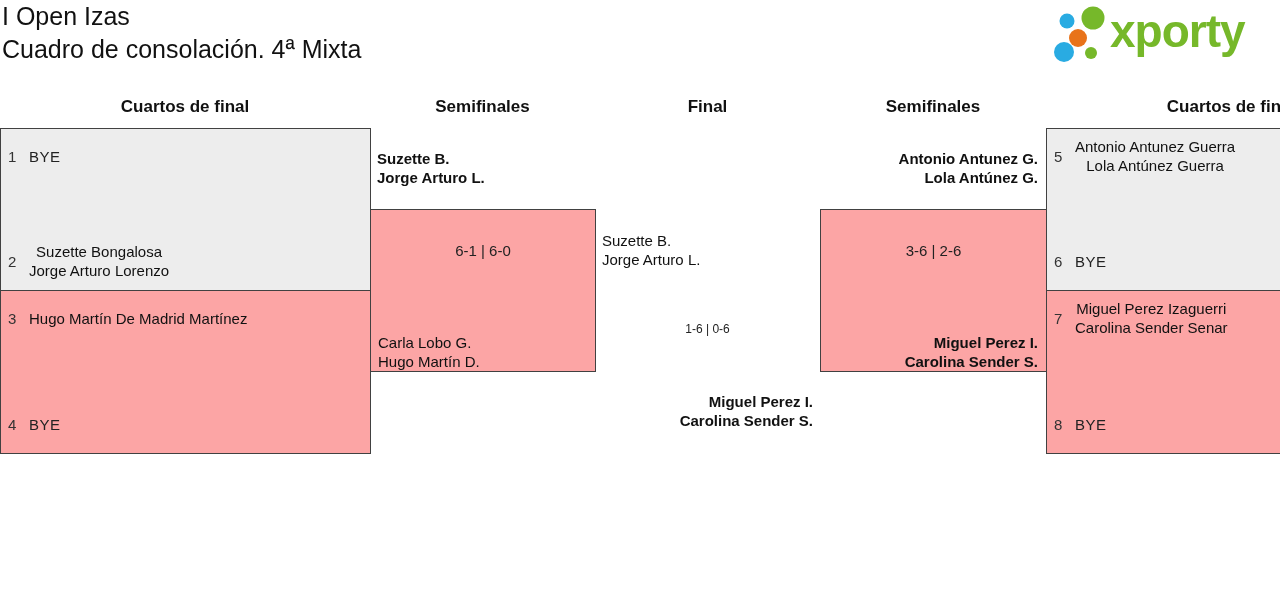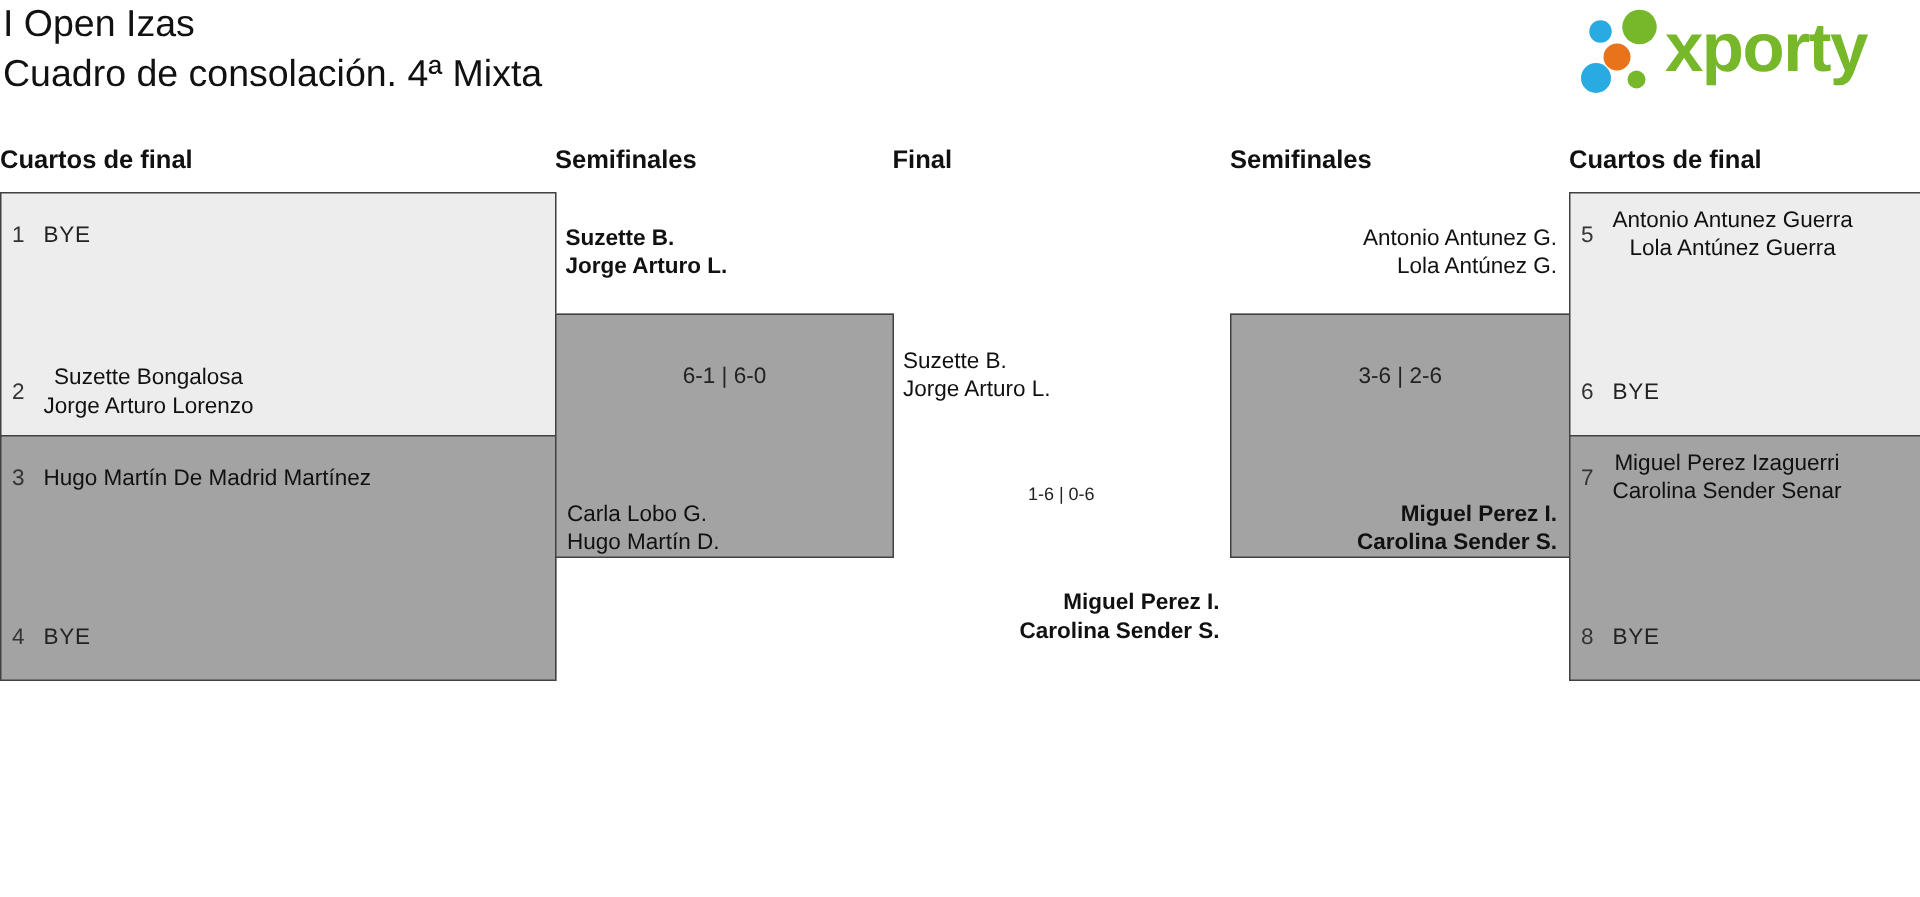--- a/index.html
+++ b/index.html
@@ -16,28 +16,28 @@
   .title{position:absolute;left:2px;top:0;font-size:25px;font-weight:400;line-height:33px;color:#111;}
   
   .logo{position:absolute;left:1048px;top:5px;width:232px;height:66px;}
   .logo svg{position:absolute;left:0;top:0;}
   .logo-text{
     position:absolute;left:62px;top:-7px;
     font-size:46px;font-weight:700;letter-spacing:-1px;
     color:#76b82a;line-height:66px;
   }
   
-  .round-header{position:absolute;top:97px;font-size:17px;font-weight:700;text-align:left;color:#111;white-space:nowrap;}
+  .round-header{position:absolute;top:97px;font-size:17px;font-weight:700;text-align:center;color:#111;white-space:nowrap;}
   .rh-0{left:0;width:370px;}
   .rh-1{left:370px;width:225px;}
   .rh-2{left:595px;width:225px;}
   .rh-3{left:820px;width:226px;}
   .rh-4{left:1046px;width:370px;}
   
-  .mbox{position:absolute;box-sizing:border-box;border:1px solid #414141;background:#a3a3a3;}
+  .mbox{position:absolute;box-sizing:border-box;border:1px solid #414141;background:#fca5a5;}
   .mbox.gray{background:#ededed;}
   .qf1{left:0;top:128px;width:371px;height:163px;}
   .qf2{left:0;top:290px;width:371px;height:164px;}
   .qf3{left:1046px;top:128px;width:370px;height:163px;}
   .qf4{left:1046px;top:290px;width:370px;height:164px;}
   .sf1{left:370px;top:209px;width:226px;height:163px;}
   .sf2{left:820px;top:209px;width:227px;height:163px;}
   
   .slot{position:absolute;left:0;right:0;display:flex;align-items:center;padding-left:7px;}
   .slot.top{top:0;height:54px;}
@@ -50,21 +50,21 @@
   
   .score{position:absolute;top:0;left:0;right:0;height:81px;display:flex;align-items:center;justify-content:center;font-size:15px;font-weight:400;color:#222;}
   .sf-bottom{position:absolute;bottom:0;height:81px;display:flex;flex-direction:column;justify-content:flex-end;font-size:15px;line-height:19px;}
   .sf1 .sf-bottom{left:7px;text-align:left;}
   .sf2 .sf-bottom{right:8px;text-align:right;}
   .winner{font-weight:700;}
   .loser{font-weight:400;}
   
   .adv{position:absolute;font-size:15px;line-height:19px;white-space:nowrap;}
   .adv-sf1{left:377px;top:149px;font-weight:700;}
-  .adv-sf2{right:242px;top:149px;text-align:right;font-weight:400;}
+  .adv-sf2{right:242px;top:149px;text-align:right;font-weight:700;}
   
   .final-top{position:absolute;left:602px;top:231px;font-size:15px;line-height:19px;font-weight:400;white-space:nowrap;}
   .final-score{position:absolute;left:595px;top:322px;width:225px;text-align:center;font-size:12px;font-weight:400;color:#222;}
   .final-bottom{position:absolute;right:467px;top:392px;font-size:15px;line-height:19px;font-weight:700;text-align:right;white-space:nowrap;}
 </style>
 </head>
 <body>
 
 <div class="page">
 

